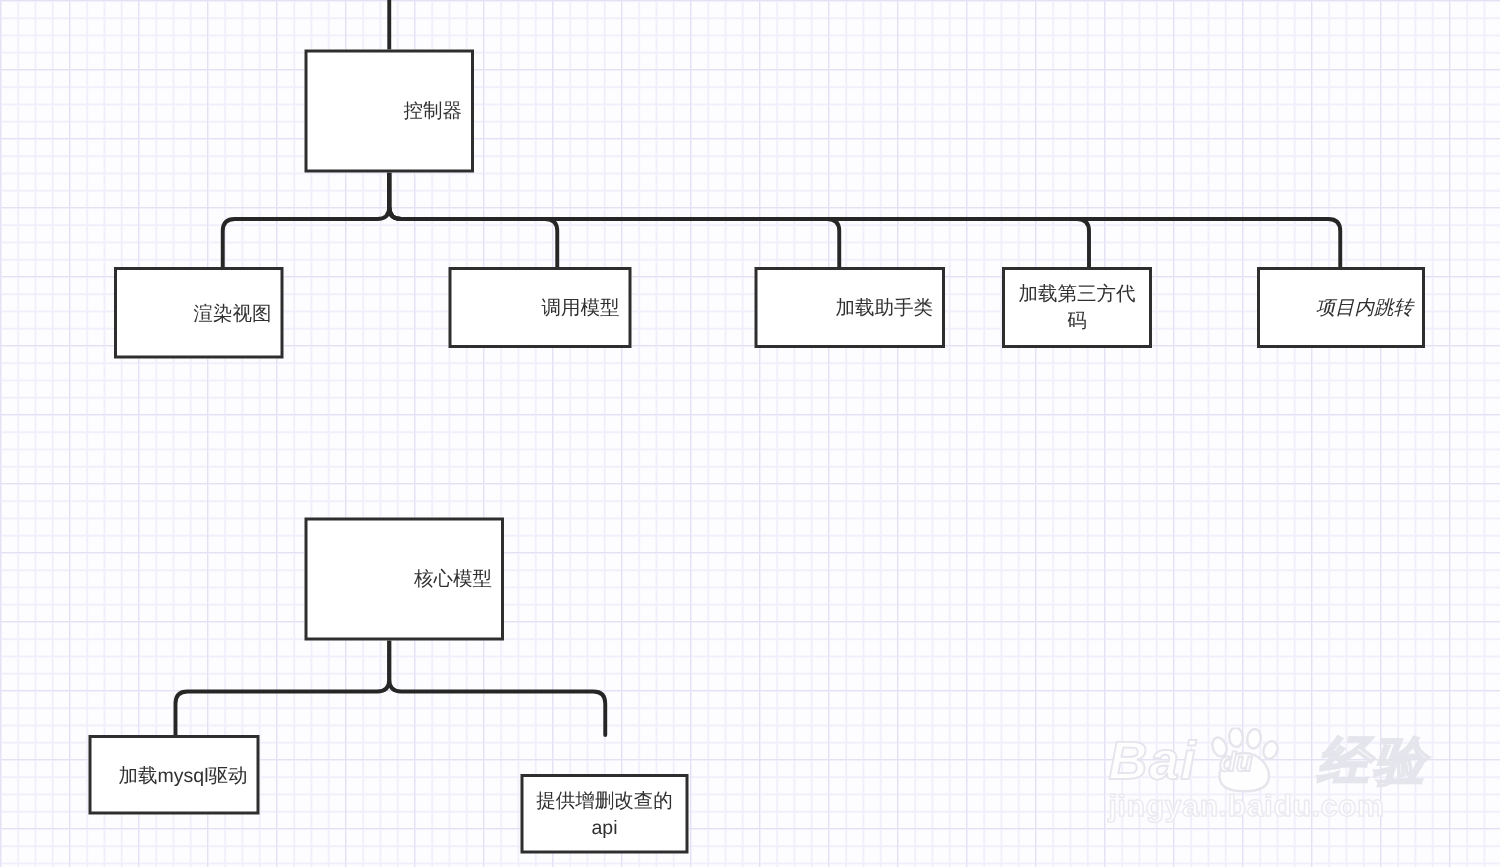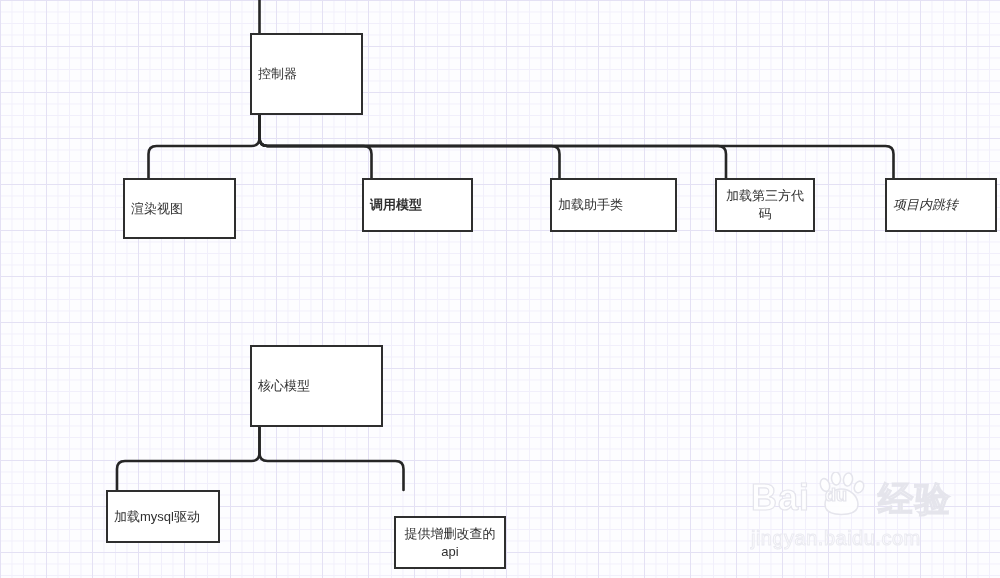--- a/index.html
+++ b/index.html
@@ -18,53 +18,52 @@
       linear-gradient(#f1effb 1px, transparent 1px),
       linear-gradient(90deg, #f1effb 1px, transparent 1px);
     background-size:46px 46px,46px 46px,11.5px 11.5px,11.5px 11.5px;
   }
   svg.connectors{position:absolute;left:0;top:0;pointer-events:none;}
   .node{
     position:absolute;
     box-sizing:border-box;
     background:#ffffff;
     border:2px solid #2e2e2e;
-    display:flex;align-items:center;justify-content:flex-start;
+    display:flex;align-items:center;justify-content:flex-end;
     text-align:center;
     font-size:13px;color:#303030;
     line-height:1.35;
     padding:2px 6px;
-    margin-left:47px;
   }
   
   .watermark{
     position:absolute;
     right:48px;bottom:28px;
     text-align:left;
     color:#ffffff;
     opacity:.95;
     pointer-events:none;
     user-select:none;
   }
-  .wm-top{display:flex;align-items:flex-end;height:40px;}
+  .wm-top{display:flex;align-items:center;height:40px;font-style:italic;}
   .wm-bai,.wm-cn,.wm-du{
     font-weight:bold;
     color:#ffffff;
     -webkit-text-stroke:1.2px #e4e4ec;
     text-shadow:0 0 1px #ececf2;
   }
   .wm-bai{font-size:36px;letter-spacing:1px;line-height:1;}
   .paw-wrap{position:relative;width:54px;height:44px;margin:0 2px 0 4px;}
   .paw-wrap svg{position:absolute;left:0;top:0;}
   .wm-du{position:absolute;left:11px;top:14px;font-size:18px;line-height:1;}
-  .wm-cn{font-size:35px;line-height:1;margin-left:8px;letter-spacing:2px;}
+  .wm-cn{font-size:35px;line-height:1;margin-left:20px;letter-spacing:2px;}
   .wm-url{
-    margin-top:11px;
+    margin-top:0;
     font-size:20px;
-    font-weight:normal;
+    font-weight:bold;
     color:#ffffff;
     -webkit-text-stroke:1px #eaeaf1;
     text-shadow:0 0 1px #f0f0f5;
     letter-spacing:.5px;
   }
 </style>
 </head>
 <body>
 
 <div class="canvas">
@@ -83,21 +82,21 @@
   </svg>
 
   <div class="node" style="left:203px;top:33px;width:113px;height:82px;">
     <span>控制器</span>
   </div>
 
   <div class="node" style="left:76px;top:178px;width:113px;height:61px;">
     <span>渲染视图</span>
   </div>
 
-  <div class="node" style="left:315px;top:178px;width:111px;height:54px;font-weight:bold;">
+  <div class="node" style="left:299px;top:178px;width:122px;height:54px;">
     <span>调用模型</span>
   </div>
 
   <div class="node" style="left:503px;top:178px;width:127px;height:54px;">
     <span>加载助手类</span>
   </div>
 
   <div class="node" style="left:668px;top:178px;width:100px;height:54px;">
     <span>加载第三方代码</span>
   </div>

